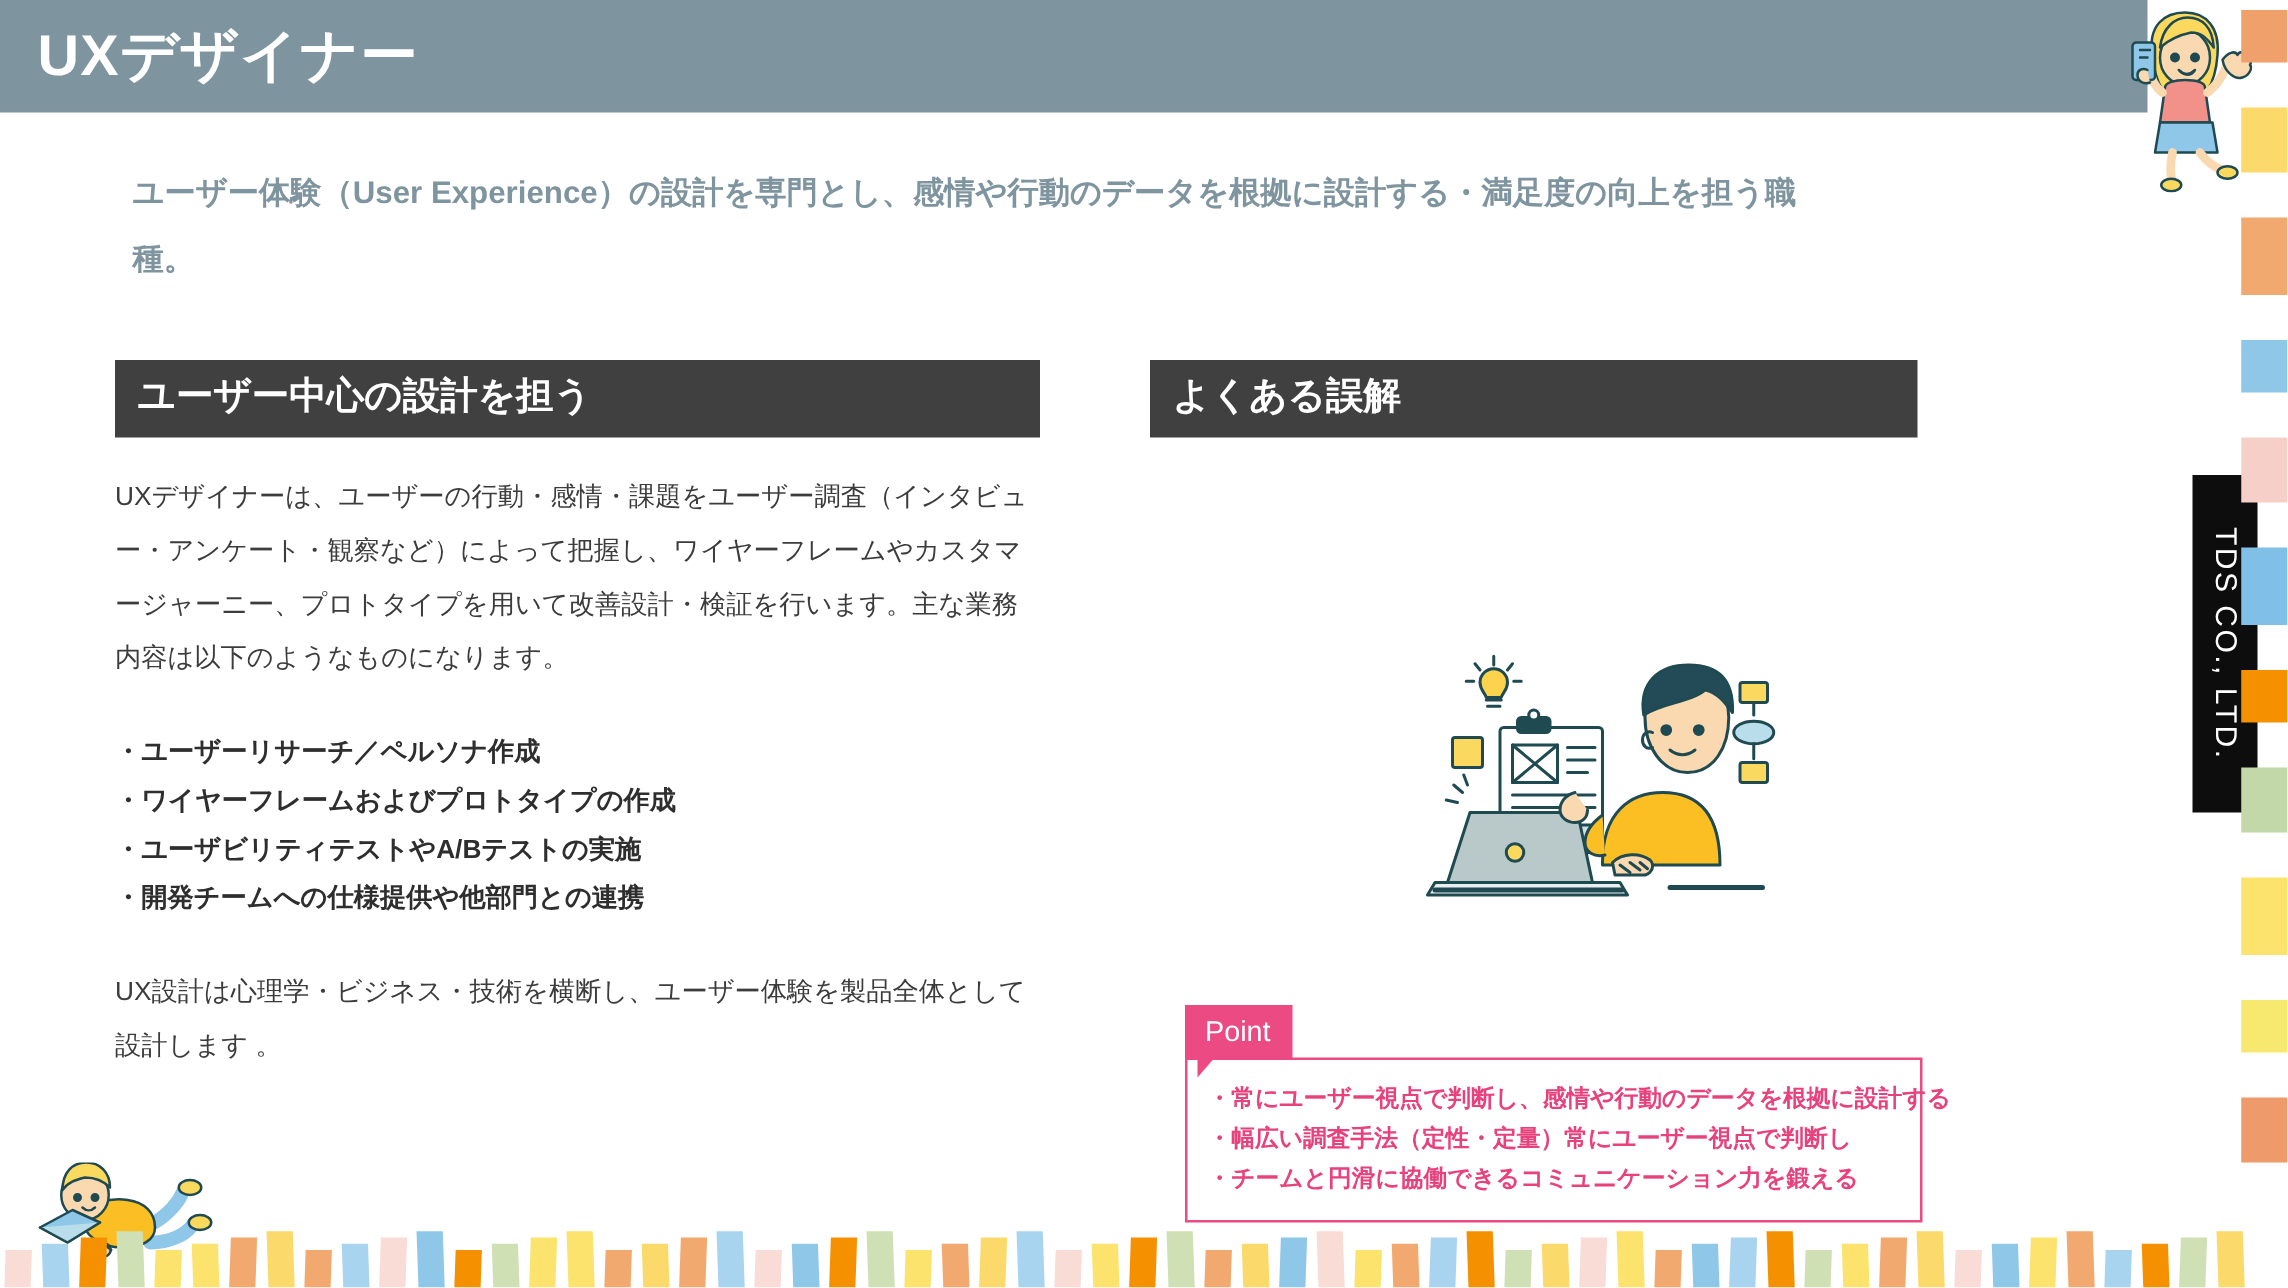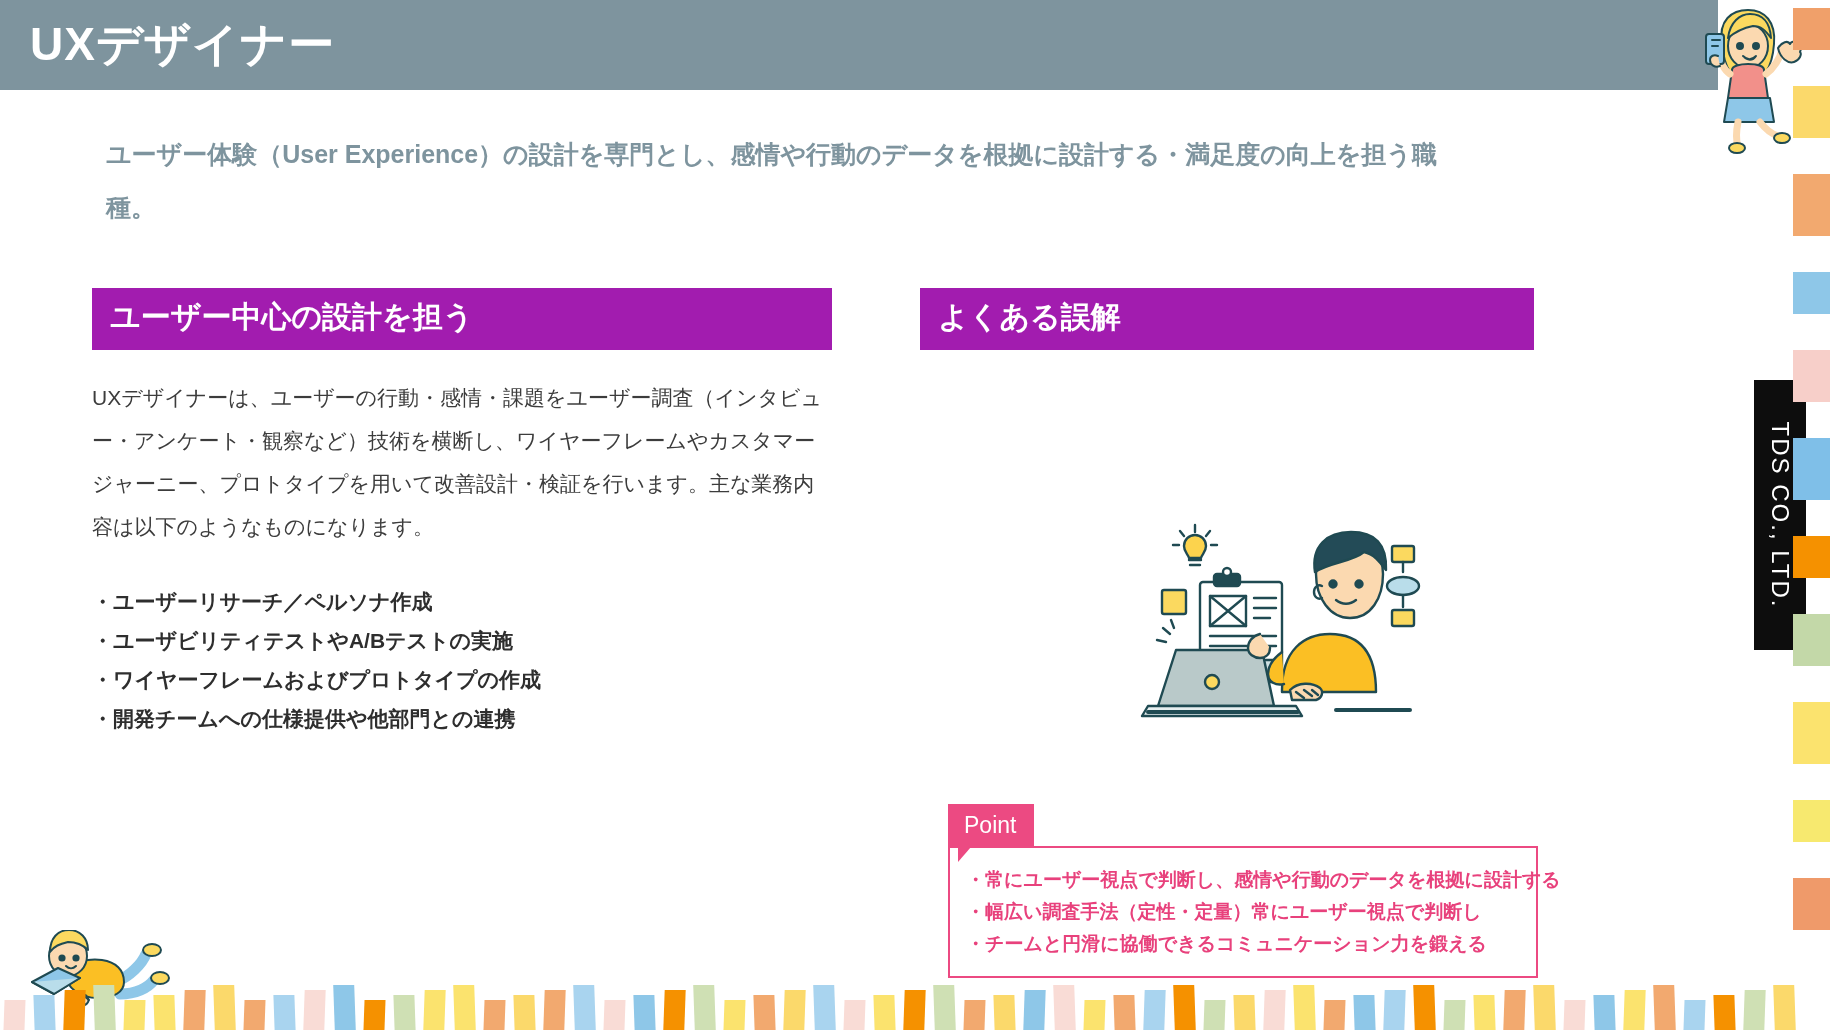--- a/index.html
+++ b/index.html
@@ -27,21 +27,21 @@
     position:absolute;left:106px;top:128px;width:1345px;
     font-size:25px;line-height:53px;color:#7e949e;font-weight:bold;
   }
 
   
   .col{position:absolute;top:288px;}
   .col-left{left:92px;width:740px;}
   .col-right{left:920px;width:614px;}
 
   .sec-head{
-    background:#a21caf;color:#fff;
+    background:#404040;color:#fff;
     font-size:30px;font-weight:bold;
     padding:8px 18px 10px 18px;
     line-height:42px;
     box-sizing:border-box;
   }
   .sec-head.left{width:740px;height:62px;}
   .sec-head.right{width:614px;height:62px;}
 
   .body-p{
     font-size:21px;line-height:43px;color:#3c3c3c;
@@ -118,27 +118,28 @@
 <div class="page">
 
   <div class="title-band">
     <div class="title-text">UXデザイナー</div>
   </div>
 
   <div class="intro">ユーザー体験（User Experience）の設計を専門とし、感情や行動のデータを根拠に設計する・満足度の向上を担う職種。</div>
 
   <div class="col col-left">
     <div class="sec-head left">ユーザー中心の設計を担う</div>
-    <p class="body-p">UXデザイナーは、ユーザーの行動・感情・課題をユーザー調査（インタビュー・アンケート・観察など）技術を横断し、ワイヤーフレームやカスタマージャーニー、プロトタイプを用いて改善設計・検証を行います。主な業務内容は以下のようなものになります。</p>
+    <p class="body-p">UXデザイナーは、ユーザーの行動・感情・課題をユーザー調査（インタビュー・アンケート・観察など）によって把握し、ワイヤーフレームやカスタマージャーニー、プロトタイプを用いて改善設計・検証を行います。主な業務内容は以下のようなものになります。</p>
     <ul class="blist">
       <li>・ユーザーリサーチ／ペルソナ作成</li>
+      <li>・ワイヤーフレームおよびプロトタイプの作成</li>
       <li>・ユーザビリティテストやA/Bテストの実施</li>
-      <li>・ワイヤーフレームおよびプロトタイプの作成</li>
       <li>・開発チームへの仕様提供や他部門との連携</li>
     </ul>
+    <p class="tail-p">UX設計は心理学・ビジネス・技術を横断し、ユーザー体験を製品全体として設計します 。</p>
   </div>
 
   <div class="col col-right">
     <div class="sec-head right">よくある誤解</div>
   </div>
 
   <div class="ill ill-desk">
     <svg viewBox="0 0 290 220" width="290" height="220" xmlns="http://www.w3.org/2000/svg">
       <g stroke="#1f4a52" stroke-width="2.4" fill="none" stroke-linecap="round" stroke-linejoin="round">
 

